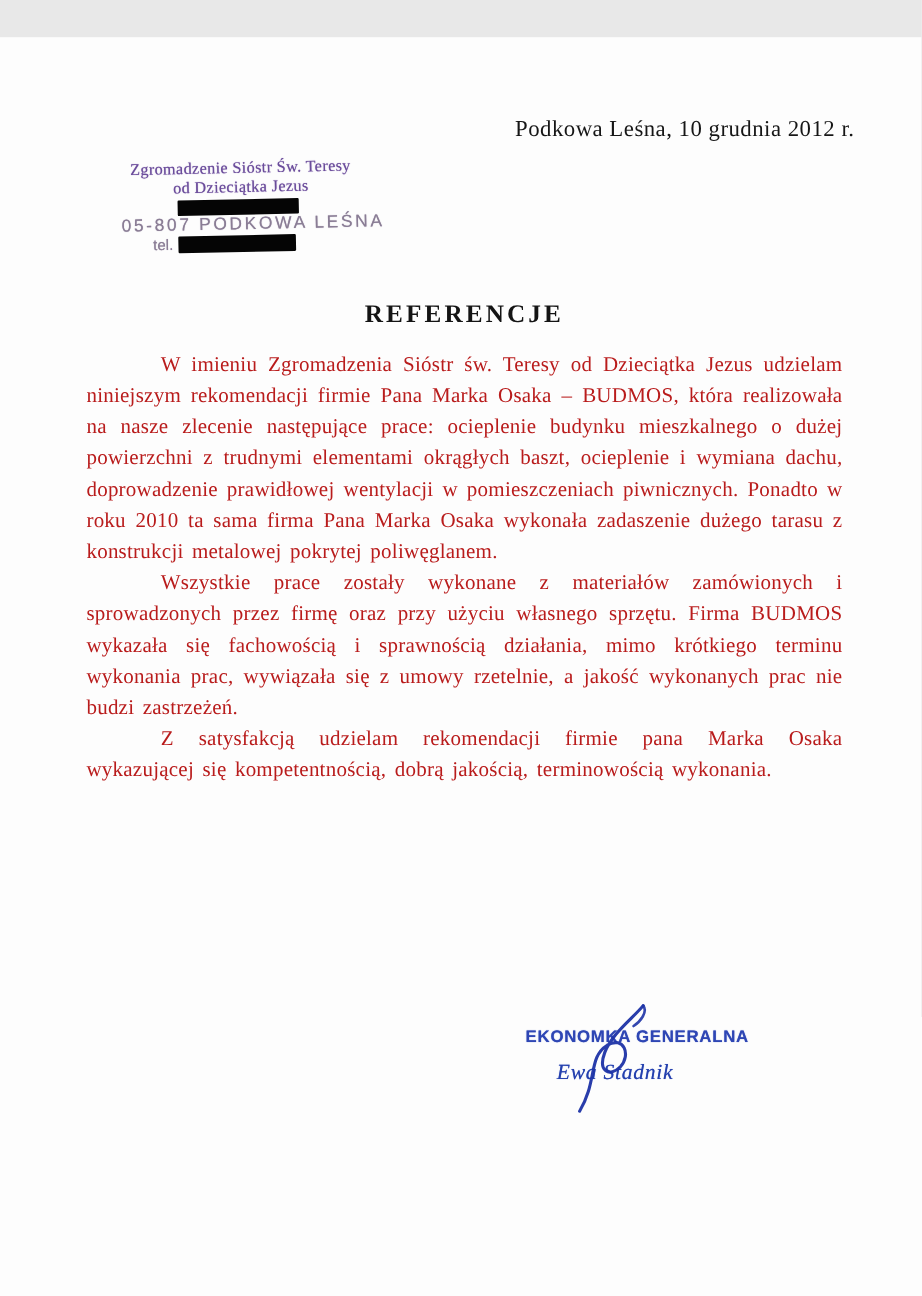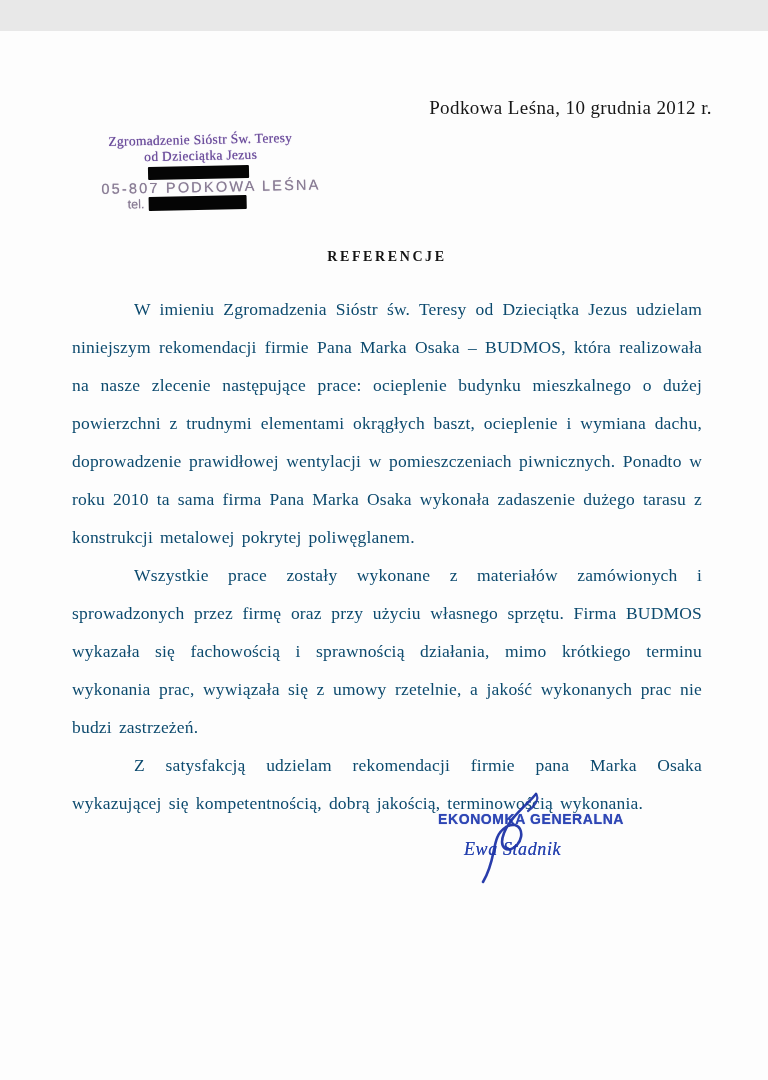--- a/index.html
+++ b/index.html
@@ -82,52 +82,52 @@
     border-radius: 1px;
   }
 
   
   .doc-title {
     position: absolute;
     left: 72px;
     top: 218px;
     width: 630px;
     text-align: center;
-    font-size: 14px;
+    font-size: 21px;
     font-weight: bold;
     letter-spacing: 2.6px;
     color: #141414;
   }
 
   
   .doc-body {
     position: absolute;
     left: 72px;
     top: 259px;
     width: 630px;
   }
   .doc-body p {
     margin: 0;
     text-indent: 62px;
     text-align: justify;
     font-size: 17.5px;
-    line-height: 38px;
+    line-height: 26px;
     word-spacing: 0.14em;
     letter-spacing: 0.2px;
-    color: #0c4a6e;
+    color: #b91c1c;
   }
   .doc-body p:last-child {
     text-align: justify;
   }
 
   
   .signature-block {
     position: absolute;
     left: 438px;
-    top: 780px;
+    top: 824px;
     width: 220px;
   }
   .sig-role {
     font-family: "Liberation Sans", sans-serif;
     font-size: 14px;
     font-weight: 600;
     letter-spacing: 0.6px;
     color: #2e46b4;
     text-shadow: 0 0 0.8px #5468c4;
     white-space: nowrap;

